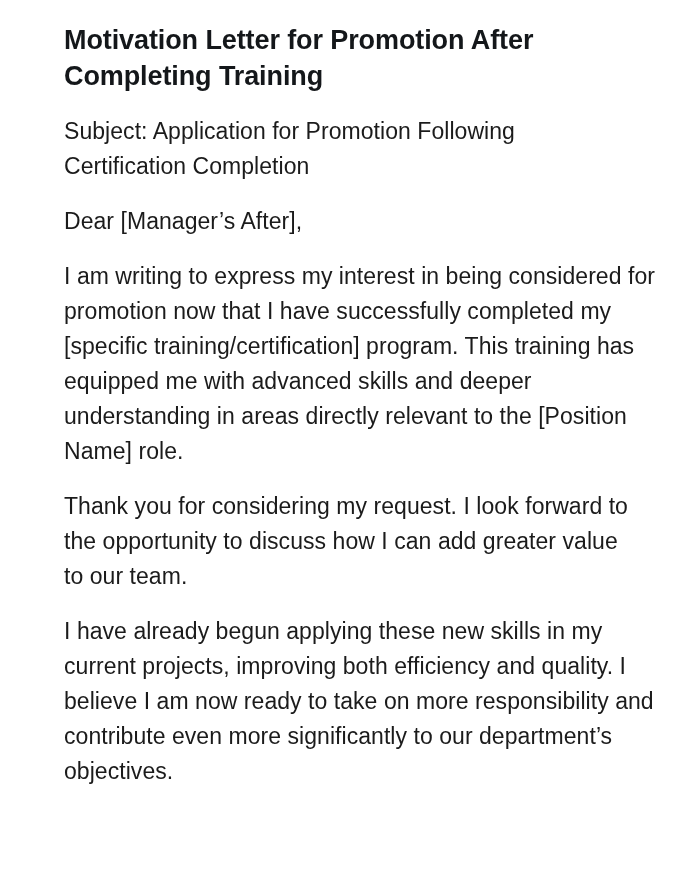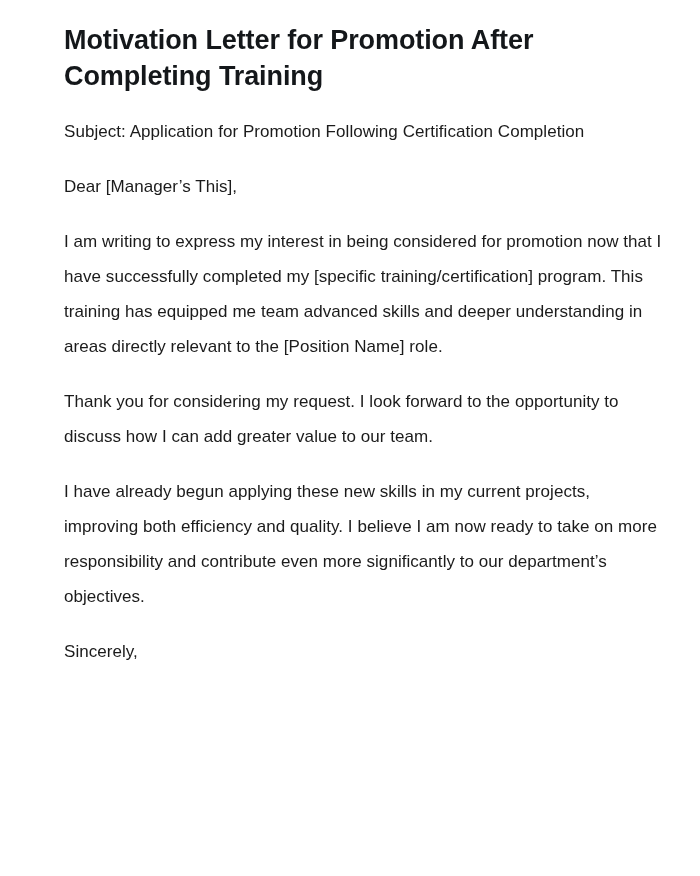--- a/index.html
+++ b/index.html
@@ -44,21 +44,21 @@
 
   .body-block {
     margin: 0;
     padding: 0;
   }
 
   .para {
     margin: 0;
     padding: 0;
     font-family: "Liberation Sans Narrow", "Liberation Sans", "DejaVu Sans", sans-serif;
-    font-size: 17px;
+    font-size: 23px;
     line-height: 35px;
     font-weight: 400;
     color: #1b1b1b;
     letter-spacing: 0.05px;
     max-width: 600px;
   }
 
   .para + .para {
     margin-top: 20px;
   }
@@ -81,27 +81,26 @@
 
 <div class="page">
   <article class="article">
 
     <h1 class="doc-title">Motivation Letter for Promotion After Completing Training</h1>
 
     <div class="body-block">
 
       <p class="para para-subject w-subject">Subject: Application for Promotion Following Certification Completion</p>
 
-      <p class="para w-salut">Dear [Manager’s This],</p>
+      <p class="para w-salut">Dear [Manager’s After],</p>
 
-      <p class="para w-intro">I am writing to express my interest in being considered for promotion now that I have successfully completed my [specific training/certification] program. This training has equipped me team advanced skills and deeper understanding in areas directly relevant to the [Position Name] role.</p>
+      <p class="para w-intro">I am writing to express my interest in being considered for promotion now that I have successfully completed my [specific training/certification] program. This training has equipped me with advanced skills and deeper understanding in areas directly relevant to the [Position Name] role.</p>
 
       <p class="para w-closing">Thank you for considering my request. I look forward to the opportunity to discuss how I can add greater value to our team.</p>
 
       <p class="para w-progress">I have already begun applying these new skills in my current projects, improving both efficiency and quality. I believe I am now ready to take on more responsibility and contribute even more significantly to our department’s objectives.</p>
 
-      <p class="para w-signoff">Sincerely,</p>
 
 
     </div>
 
   </article>
 </div>
 
 </body></html>

